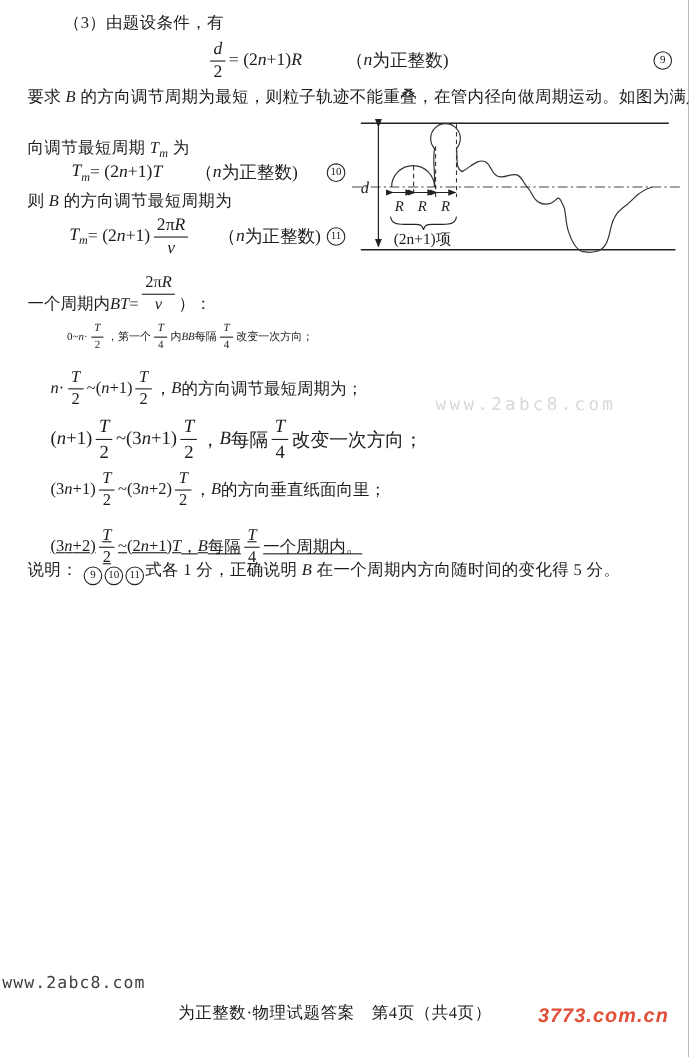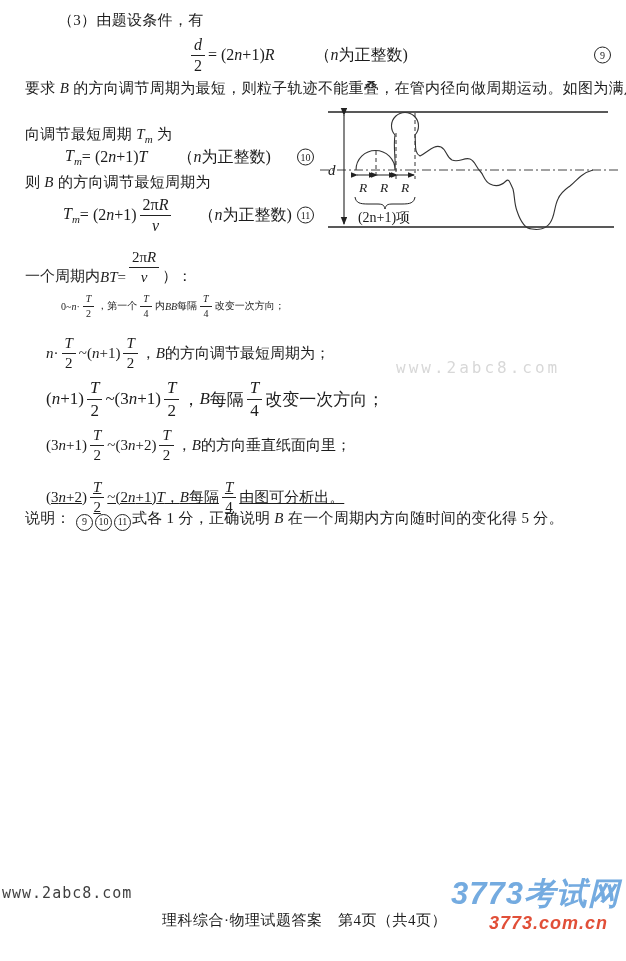--- a/index.html
+++ b/index.html
@@ -223,26 +223,25 @@
         <span class="tk-m fbot">2</span>
       </span>
       <span class="tk-m">~(2<i>n</i>+1)<i>T</i></span>
       <span class="tk-c">，</span>
       <span class="tk-m"><i>B</i></span>
       <span class="tk-c"> 每隔</span>
       <span class="frac">
         <span class="tk-m ftop"><i>T</i></span>
         <span class="tk-m fbot">4</span>
       </span>
-      <span class="tk-c">由图可分析出。</span>
+      <span class="tk-c">一个周期内。</span>
     </div>
 
   <div class="txt" style="left:25px;top:509px;"><span class="tk-c">说明： </span><span class="circ">9</span><span class="circ">10</span><span class="circ">11</span><span class="tk-c">式各 1 分，正确说明 </span><span class="tk-m"><i>B</i></span><span class="tk-c"> 在一个周期内方向随时间的变化得 5 分。</span></div>
 
   <div class="wm" id="wm-mid">www.2abc8.com</div>
   <div class="wm" id="wm-bl">www.2abc8.com</div>
 
-  <div class="txt" id="footer-center">理科综合·物理试题答案　第4页（共4页）</div>
-
-  <div id="logo-main" style="color: rgb(116, 171, 224);">3773考试网</div>
+  <div class="txt" id="footer-center">为正整数·物理试题答案　第4页（共4页）</div>
+
   <div id="logo-sub" style="color: rgb(225, 79, 56);">3773.com.cn</div>
 
 </div>
 
 </body></html>

